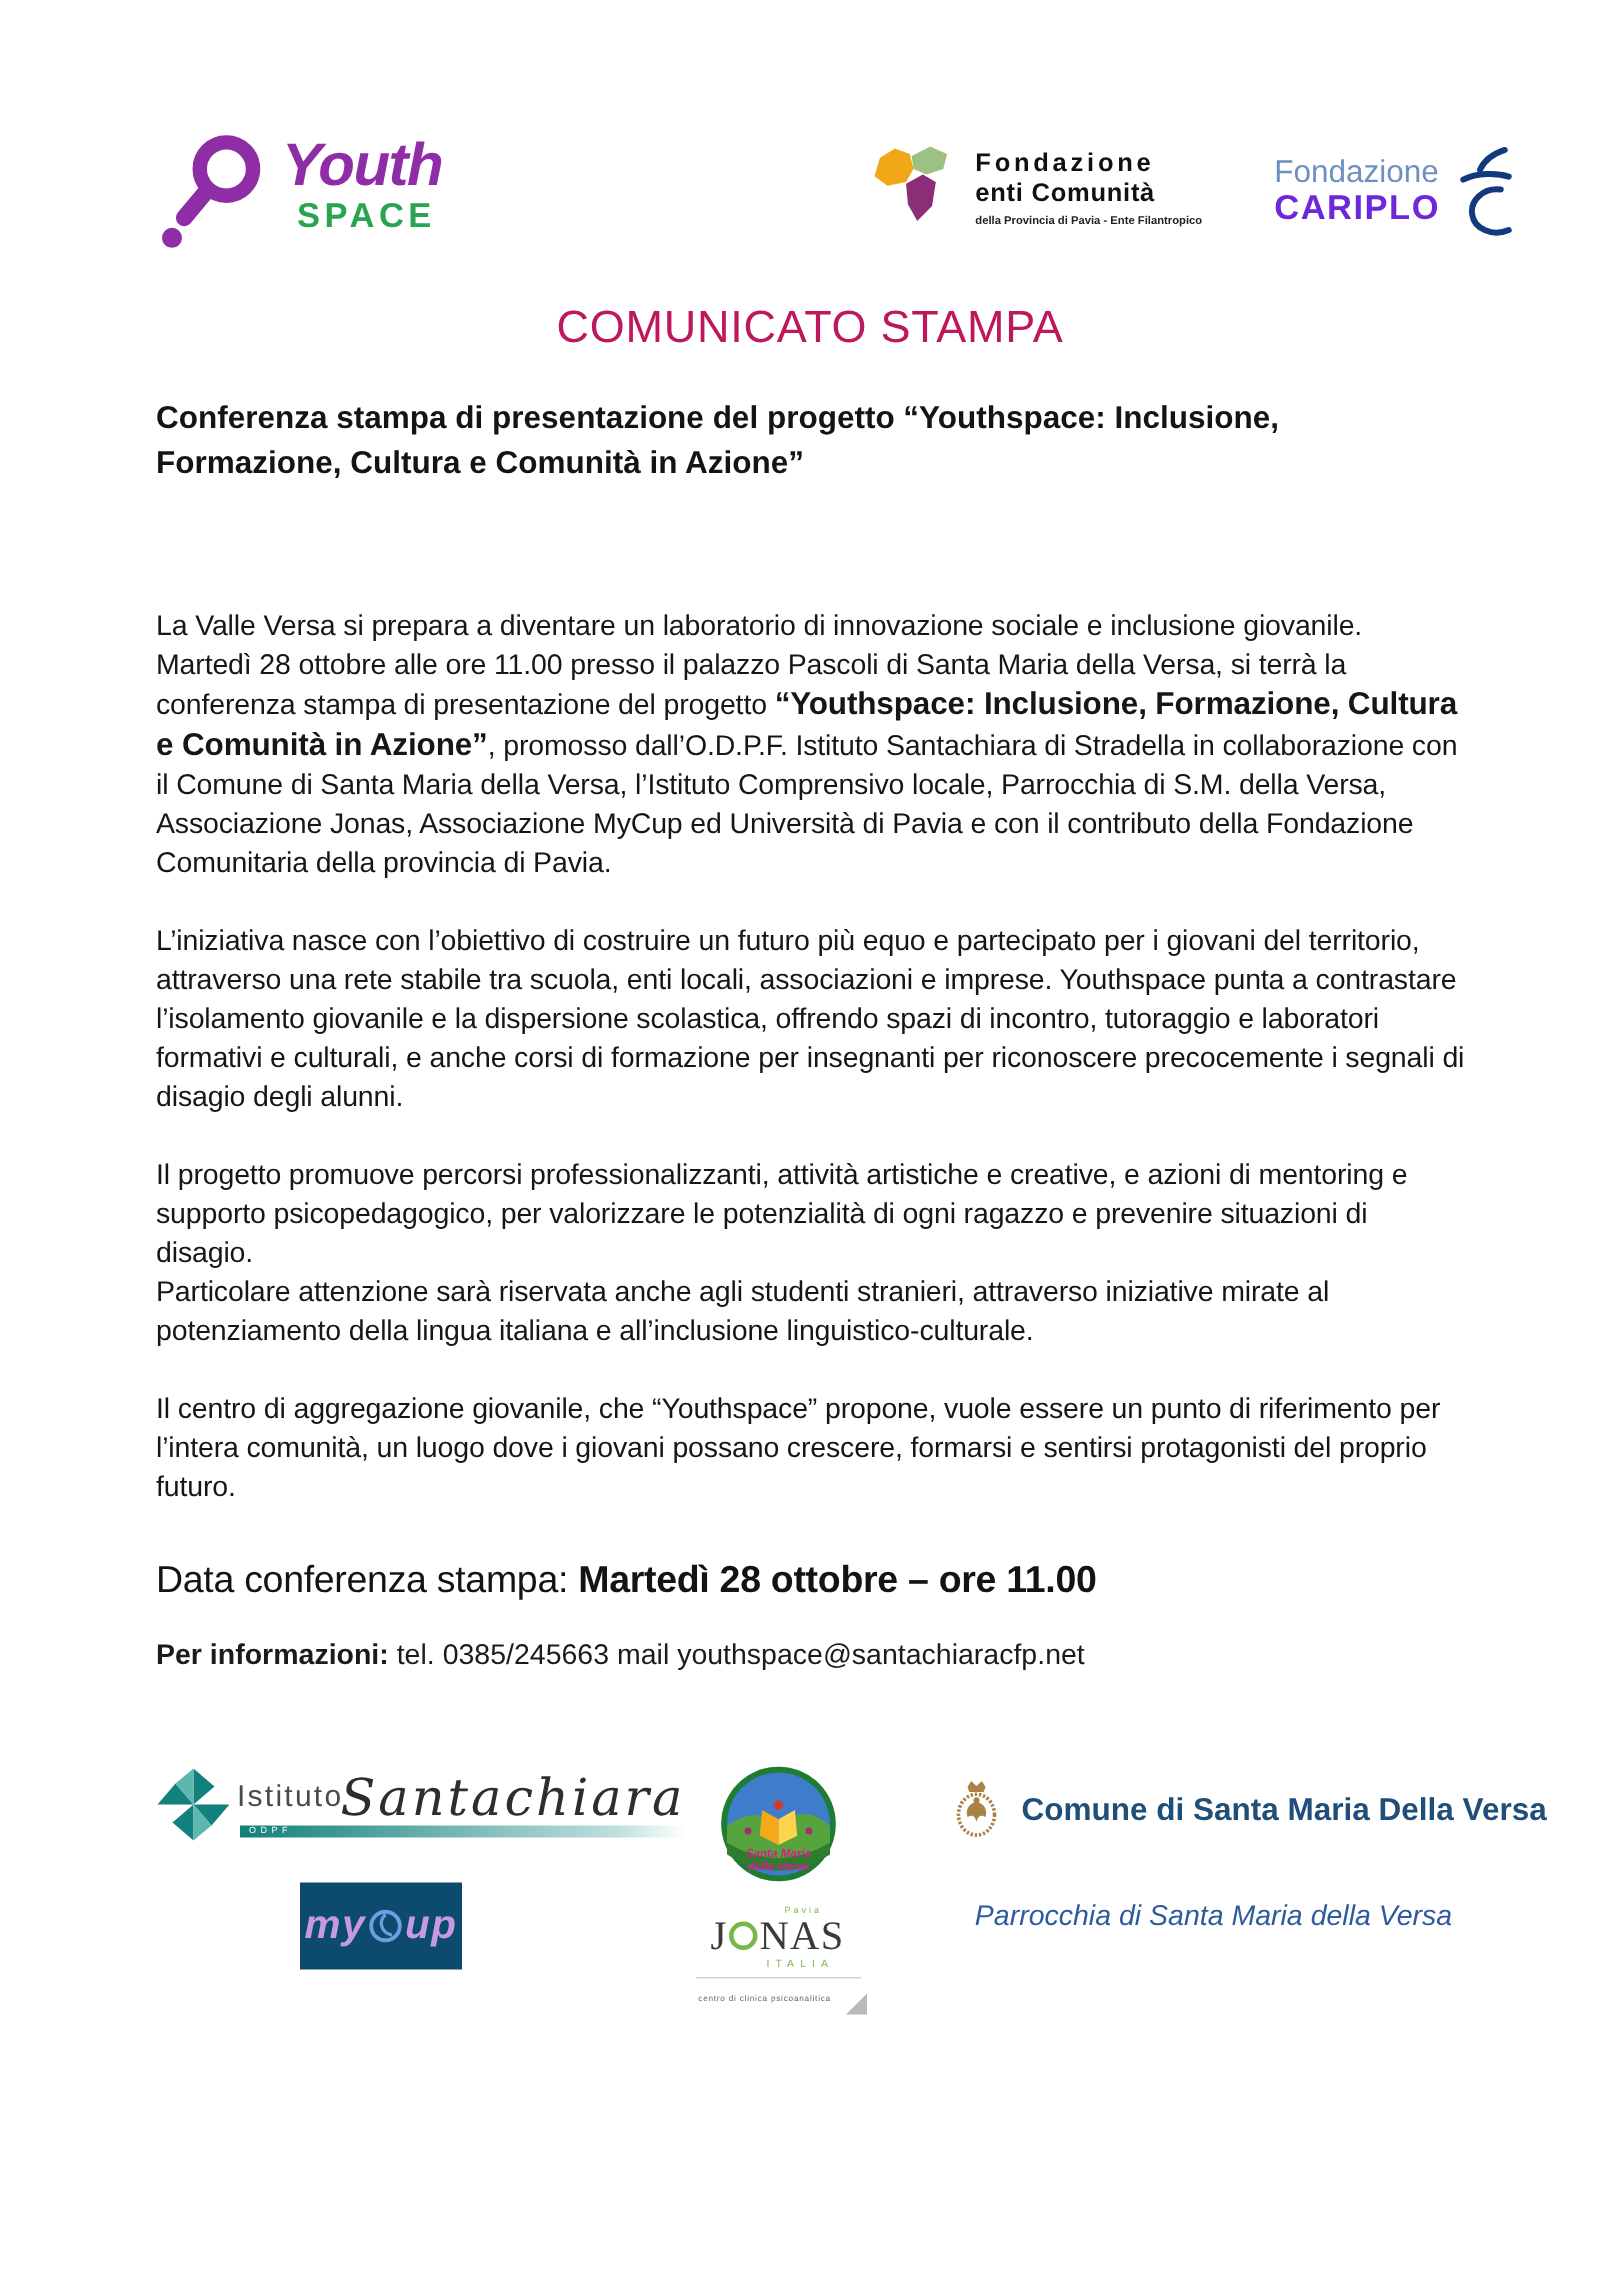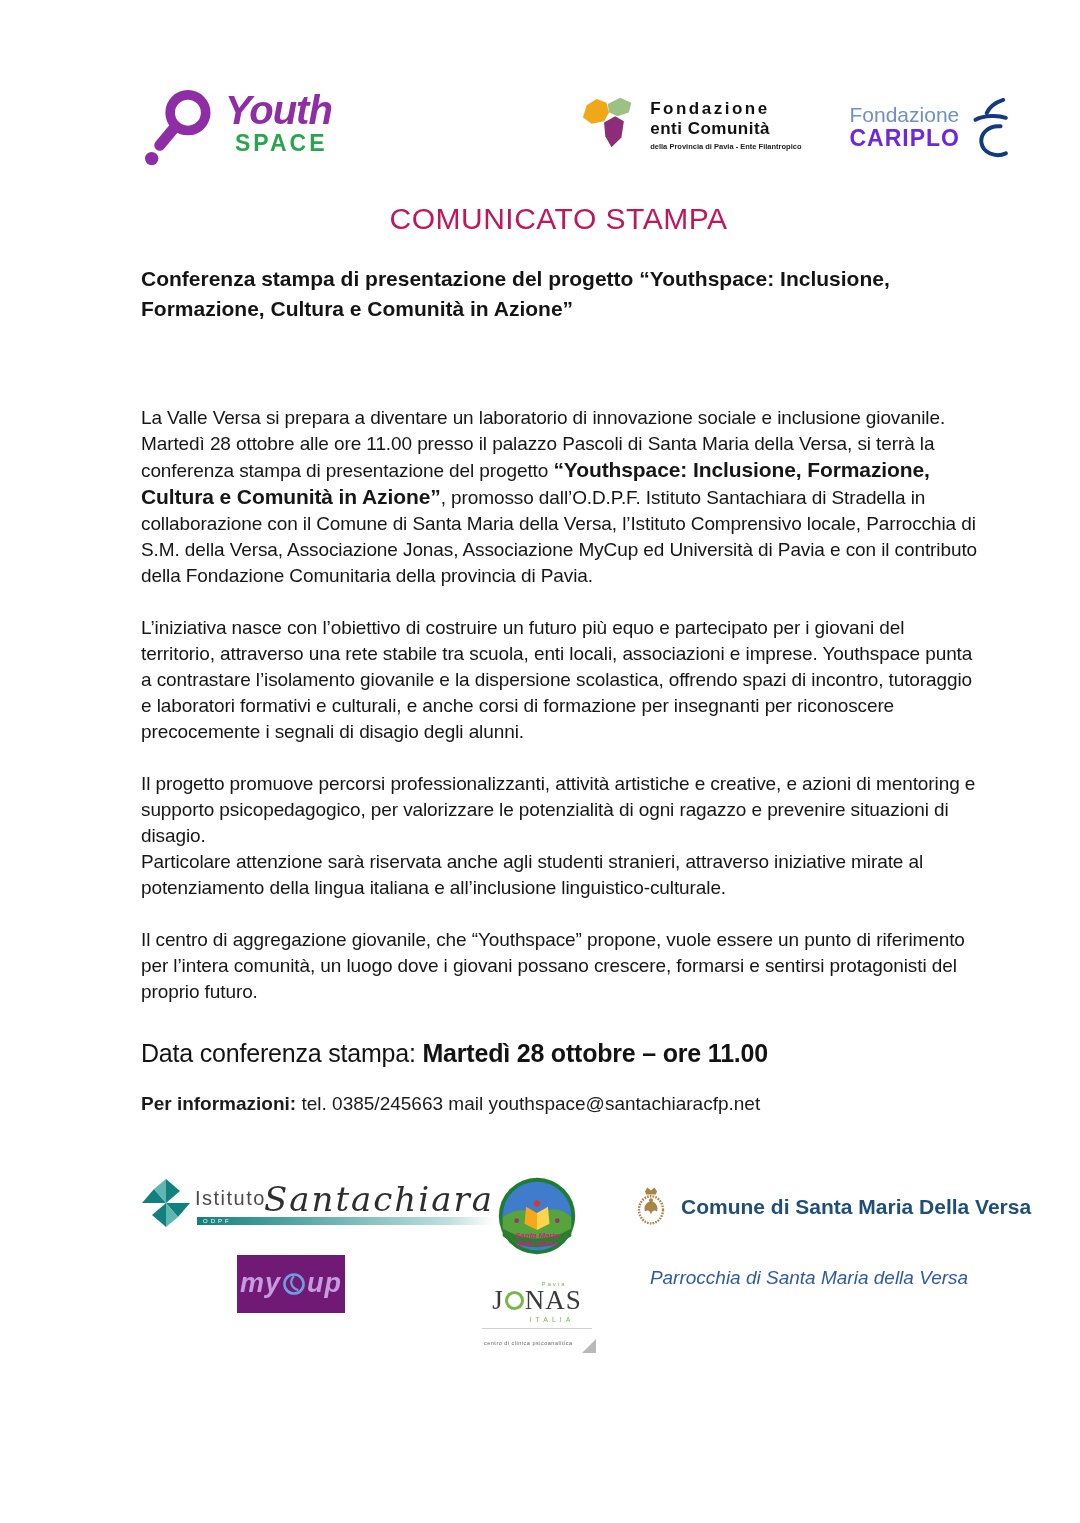--- a/index.html
+++ b/index.html
@@ -1,20 +1,20 @@
 <!DOCTYPE html>
 <html><head>
 <meta charset="utf-8">
 <style>
   * { margin:0; padding:0; box-sizing:border-box; }
   html,body { background:#ffffff; }
   .page {
     width:1080px; height:1523px; margin:0 auto; background:#ffffff;
     font-family:"Liberation Sans","DejaVu Sans",sans-serif;
-    color:#1b1b1b; position:relative; overflow:hidden;padding-left:37px;
+    color:#1b1b1b; position:relative; overflow:hidden;
   }
   
   .logo-row { display:flex; justify-content:space-between; align-items:flex-start; padding:84px 70px 0 108px; }
   .ys-logo { display:flex; align-items:flex-start; gap:6px; }
   .ys-text { display:flex; flex-direction:column; line-height:1; margin-top:6px; }
   .ys-youth { font-size:40px; font-weight:700; font-style:italic; color:#8e2da6; letter-spacing:-1px; }
   .ys-space { font-size:23px; font-weight:700; color:#2aa54f; letter-spacing:3px; margin:2px 0 0 10px; }
   .right-logos { display:flex; align-items:flex-start; gap:48px; margin-top:10px; }
   .fdc-logo { display:flex; align-items:center; gap:10px; }
   .fdc-text { display:flex; flex-direction:column; }
@@ -34,32 +34,32 @@
   .gap { margin-top:26px; }
   .inline-bold { font-weight:700; font-size:21px; }
   .data-line { margin-top:34px; font-size:25px; font-weight:400; letter-spacing:-0.2px; color:#131313; }
   .data-line b { font-weight:700; }
   .detail { font-size:19px; margin-top:25px; }
   .detail b { font-weight:700; }
   
   .footer { display:flex; justify-content:space-between; align-items:flex-start; padding:0 95px 0 104px; margin-top:62px; }
   .fcol { display:flex; flex-direction:column; align-items:center; }
   .fcol1 { width:300px; }
-  .fcol2 { width:200px;gap:10px; }
+  .fcol2 { width:200px; }
   .fcol3 { width:352px; }
   
   .sc-logo { display:flex; align-items:flex-end; gap:4px; align-self:flex-start; }
   .sc-right { position:relative; padding-bottom:10px; white-space:nowrap; }
   .sc-istituto { font-size:20px; color:#4a4a4a; letter-spacing:1.5px; vertical-align:6px; }
   .sc-script { font-family:"DejaVu Serif","Liberation Serif",serif; font-style:italic; font-size:34px; color:#2e2e2e; letter-spacing:2px; margin-left:-2px; }
   .sc-bar { position:absolute; left:2px; right:0; bottom:4px; height:8px;
             background:linear-gradient(to right,#12807c,#bfe0de 85%,#ffffff); }
   .sc-odpf { position:absolute; left:6px; top:0; font-size:6px; letter-spacing:3px; color:#ffffff; line-height:8px; }
   
-  .mycup-box { margin-top:26px; width:108px; height:58px; background:#701a75; display:flex; align-items:center; justify-content:center; }
+  .mycup-box { margin-top:26px; width:108px; height:58px; background:#0c4a6e; display:flex; align-items:center; justify-content:center; }
   .mycup-txt { font-size:27px; font-style:italic; font-weight:700; color:#c69ae0; letter-spacing:1px; display:flex; align-items:center; }
   
   .jonas-box { margin-top:12px; width:122px; position:relative; background:#ffffff; padding:4px 6px 0 6px; }
   .jonas-pavia { font-size:6px; color:#7ab648; letter-spacing:2px; text-align:center; margin-left:34px; }
   .jonas-name { display:flex; align-items:center; justify-content:center; font-family:"Liberation Serif","DejaVu Serif",serif; font-size:27px; color:#3a3a3a; letter-spacing:1px; line-height:1; }
   .jonas-o { width:19px; height:19px; border:3px solid #7ab648; border-radius:50%; margin:0 1px; }
   .jonas-italia { font-size:7px; color:#7ab648; letter-spacing:4px; text-align:center; margin:2px 0 0 30px; }
   .jonas-strip { margin-top:5px; border-top:1px solid #cfcfcf; position:relative; padding:2px 10px 2px 2px; }
   .jonas-tag { font-size:5.5px; color:#666; letter-spacing:0.5px; white-space:nowrap; }
   .jonas-fold { position:absolute; right:-4px; bottom:-2px; width:0; height:0; border-left:14px solid transparent; border-bottom:14px solid #b9b9b9; }

